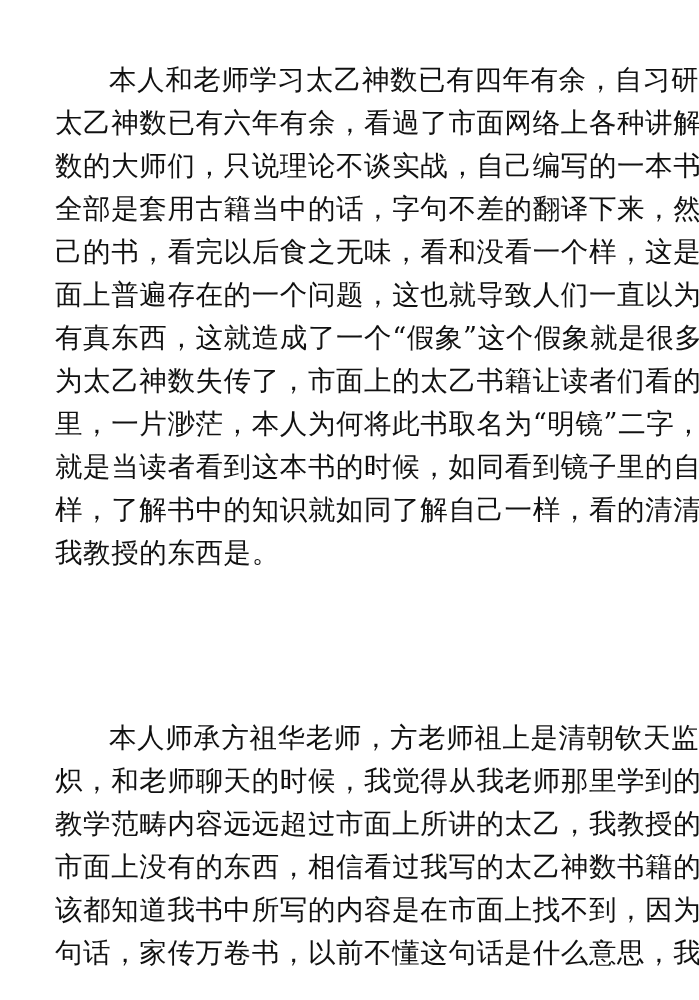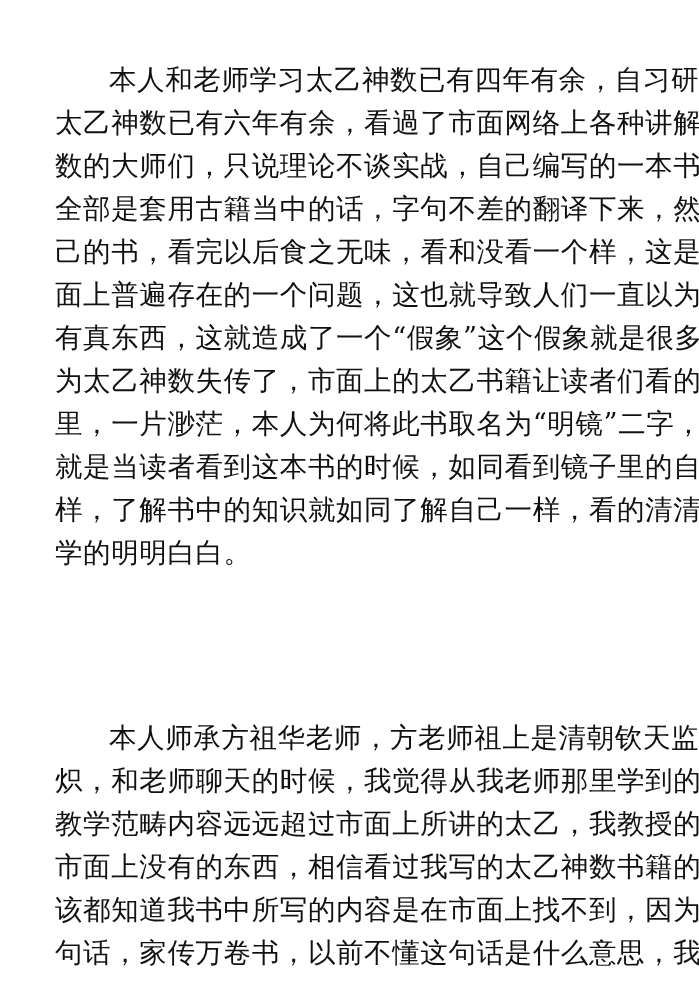--- a/index.html
+++ b/index.html
@@ -21,21 +21,21 @@
     <div class="line" style="top:43px;">太乙神数已有六年有余，看過了市面网络上各种讲解太乙神</div>
     <div class="line" style="top:86px;">数的大师们，只说理论不谈实战，自己编写的一本书下来，</div>
     <div class="line" style="top:129px;">全部是套用古籍当中的话，字句不差的翻译下来，然后成自</div>
     <div class="line" style="top:172px;">己的书，看完以后食之无味，看和没看一个样，这是现在市</div>
     <div class="line" style="top:215px;">面上普遍存在的一个问题，这也就导致人们一直以为太乙没</div>
     <div class="line" style="top:258px;">有真东西，这就造成了一个“假象”这个假象就是很多人认</div>
     <div class="line" style="top:301px;">为太乙神数失传了，市面上的太乙书籍让读者们看的云里雾</div>
     <div class="line" style="top:344px;">里，一片渺茫，本人为何将此书取名为“明镜”二字，意思</div>
     <div class="line" style="top:387px;">就是当读者看到这本书的时候，如同看到镜子里的自己一</div>
     <div class="line" style="top:430px;">样，了解书中的知识就如同了解自己一样，看的清清楚楚，</div>
-    <div class="line last" style="top:473px;">学的明明白白。</div>
+    <div class="line last" style="top:473px;">我教授的东西是。</div>
   </div>
 
   <div class="para" style="top:716px;">
     <div class="line indent" style="top:0px;">本人师承方祖华老师，方老师祖上是清朝钦天监童学</div>
     <div class="line" style="top:43px;">炽，和老师聊天的时候，我觉得从我老师那里学到的东西，</div>
     <div class="line" style="top:86px;">教学范畴内容远远超过市面上所讲的太乙，我教授的东西是</div>
     <div class="line" style="top:129px;">市面上没有的东西，相信看过我写的太乙神数书籍的朋友应</div>
     <div class="line" style="top:172px;">该都知道我书中所写的内容是在市面上找不到，因为真传一</div>
     <div class="line" style="top:215px;">句话，家传万卷书，以前不懂这句话是什么意思，我在老师</div>
   </div>

